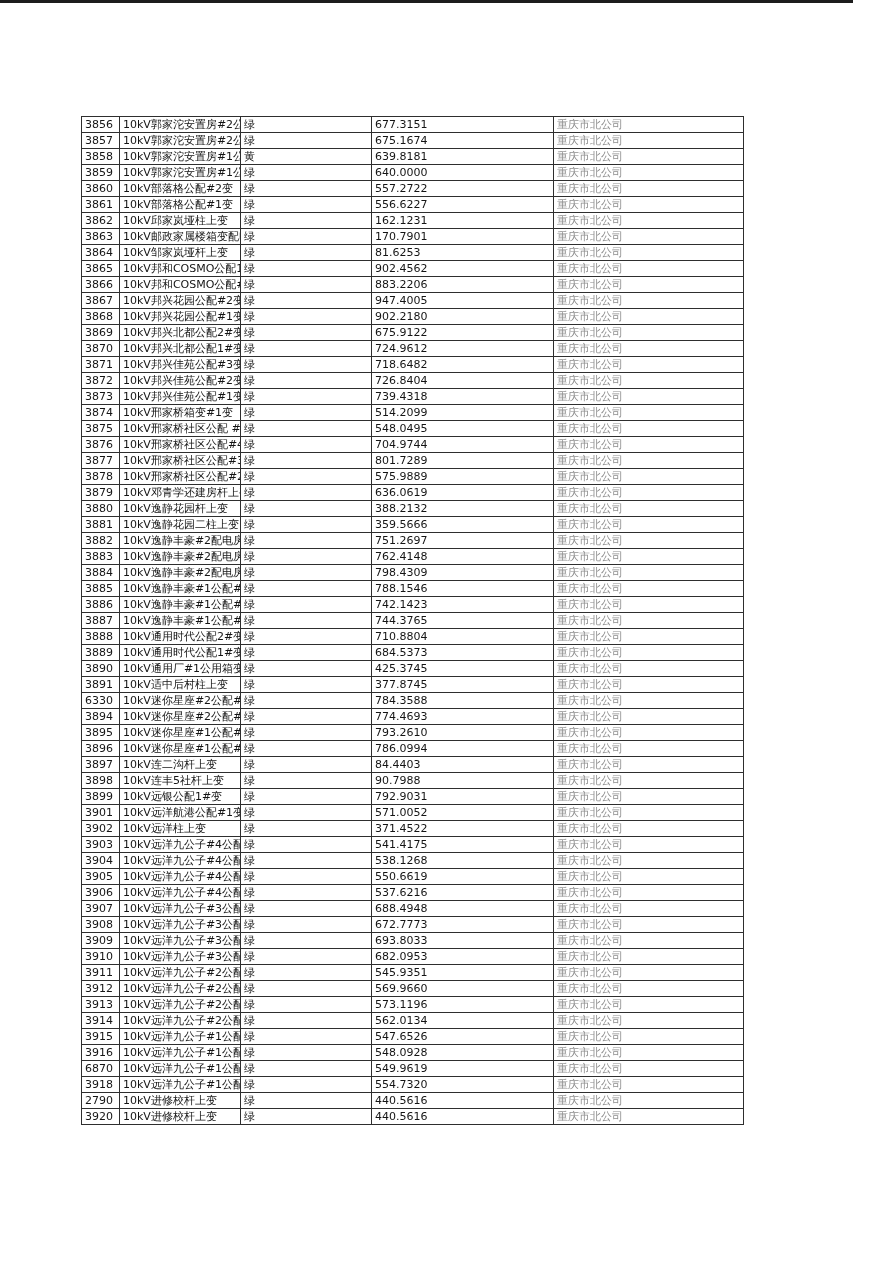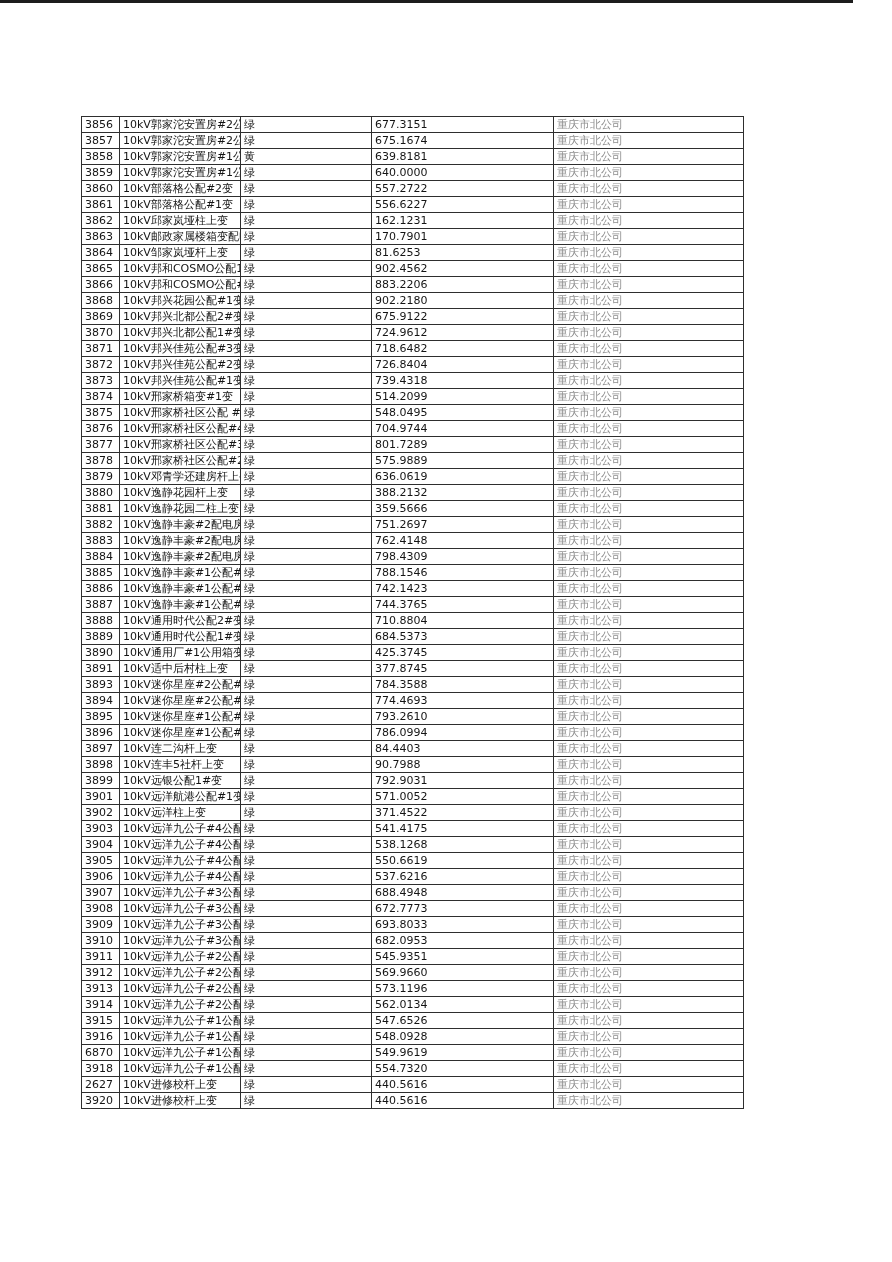--- a/index.html
+++ b/index.html
@@ -121,20 +121,27 @@
     <td class="c-company">重庆市北公司</td>
   </tr>
         <tr>
     <td class="c-serial">3866</td>
     <td class="c-name">10kV邦和COSMO公配#2</td>
     <td class="c-status">绿</td>
     <td class="c-value">883.2206</td>
     <td class="c-company">重庆市北公司</td>
   </tr>
         <tr>
+    <td class="c-serial">3867</td>
+    <td class="c-name">10kV邦兴花园公配#2变</td>
+    <td class="c-status">绿</td>
+    <td class="c-value">947.4005</td>
+    <td class="c-company">重庆市北公司</td>
+  </tr>
+        <tr>
     <td class="c-serial">3868</td>
     <td class="c-name">10kV邦兴花园公配#1变</td>
     <td class="c-status">绿</td>
     <td class="c-value">902.2180</td>
     <td class="c-company">重庆市北公司</td>
   </tr>
         <tr>
     <td class="c-serial">3869</td>
     <td class="c-name">10kV邦兴北都公配2#变</td>
     <td class="c-status">绿</td>
@@ -289,21 +296,21 @@
     <td class="c-company">重庆市北公司</td>
   </tr>
         <tr>
     <td class="c-serial">3891</td>
     <td class="c-name">10kV适中后村柱上变</td>
     <td class="c-status">绿</td>
     <td class="c-value">377.8745</td>
     <td class="c-company">重庆市北公司</td>
   </tr>
         <tr>
-    <td class="c-serial">3893</td>
+    <td class="c-serial">6330</td>
     <td class="c-name">10kV迷你星座#2公配#2配</td>
     <td class="c-status">绿</td>
     <td class="c-value">784.3588</td>
     <td class="c-company">重庆市北公司</td>
   </tr>
         <tr>
     <td class="c-serial">3894</td>
     <td class="c-name">10kV迷你星座#2公配#1配</td>
     <td class="c-status">绿</td>
     <td class="c-value">774.4693</td>
@@ -464,21 +471,21 @@
     <td class="c-company">重庆市北公司</td>
   </tr>
         <tr>
     <td class="c-serial">3918</td>
     <td class="c-name">10kV远洋九公子#1公配#</td>
     <td class="c-status">绿</td>
     <td class="c-value">554.7320</td>
     <td class="c-company">重庆市北公司</td>
   </tr>
         <tr>
-    <td class="c-serial">2627</td>
+    <td class="c-serial">2790</td>
     <td class="c-name">10kV进修校杆上变</td>
     <td class="c-status">绿</td>
     <td class="c-value">440.5616</td>
     <td class="c-company">重庆市北公司</td>
   </tr>
         <tr>
     <td class="c-serial">3920</td>
     <td class="c-name">10kV进修校杆上变</td>
     <td class="c-status">绿</td>
     <td class="c-value">440.5616</td>

